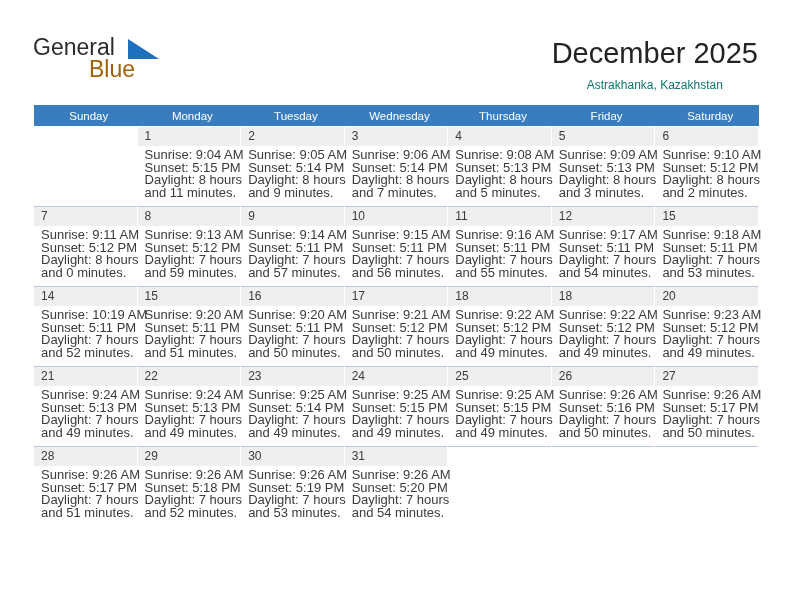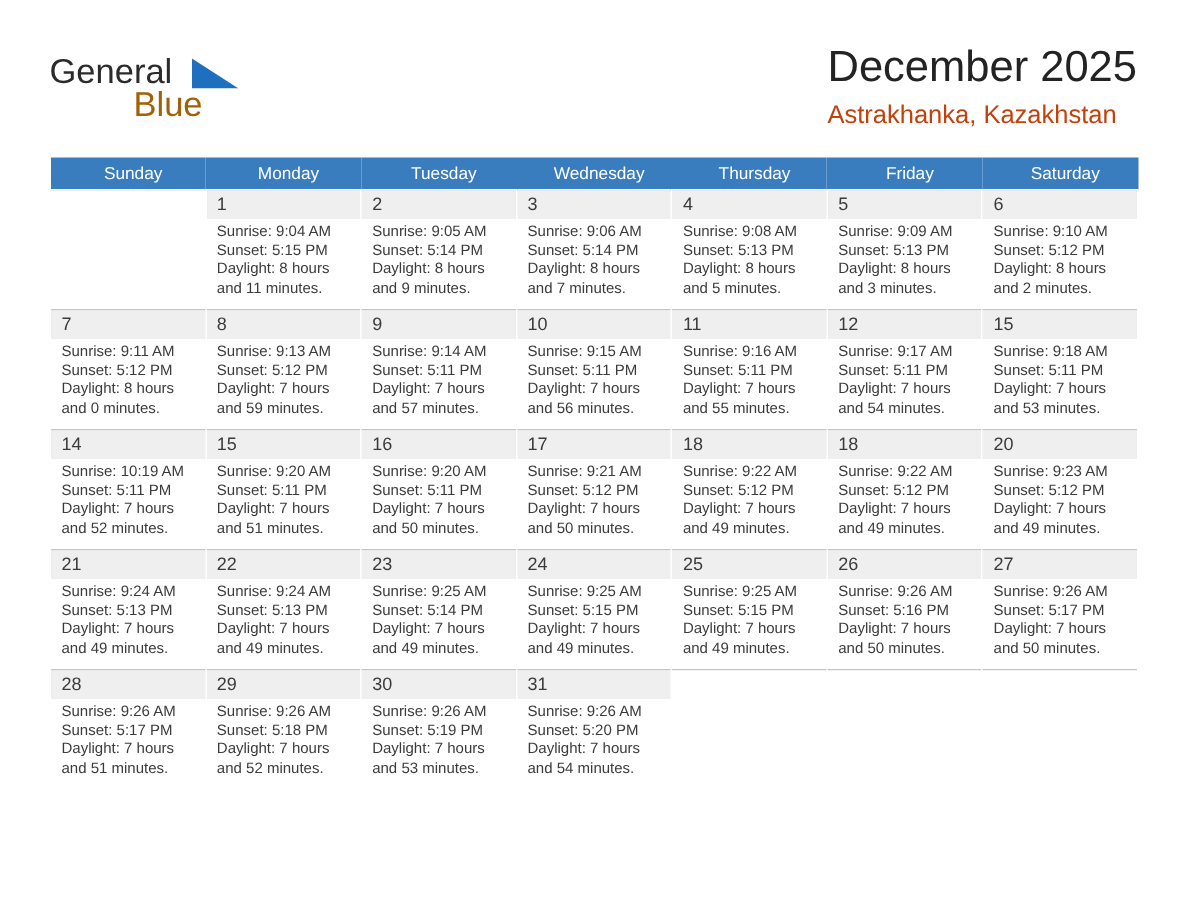--- a/index.html
+++ b/index.html
@@ -57,33 +57,33 @@
     position: absolute;
     left: 95px;
     top: 5px;
     width: 31px;
     height: 20px;
   }
 
   .title-block {
     position: absolute;
     right: 34px;
-    top: 28px;
-    text-align: left;
+    top: 36px;
+    text-align: center;
   }
   .cal-title {
     font-size: 29px;
     font-weight: normal;
     color: #232323;
     line-height: 34px;
     white-space: nowrap;
   }
   .cal-subtitle {
-    font-size: 17px;
-    color: #c2410c;
+    font-size: 12px;
+    color: #0f766e;
     line-height: 20px;
     margin-top: 5px;
     white-space: nowrap;
   }
 
   
   .calendar {
     position: absolute;
     left: 33px;
     top: 105px;
@@ -121,21 +121,21 @@
     display: block;
     background: #efefef;
     font-size: 12px;
     color: #3b3b3b;
     padding: 3px 0 3px 7px;
     line-height: 13px;
     height: 13px;
   }
   .info {
     padding: 3px 5px 0 7px;
-    font-size: 10px;
+    font-size: 13px;
     line-height: 12.6px;
     color: #3b3b3b;
   }
   .info div {
     white-space: nowrap;
   }
   .cell.blank .daynum,
   .cell.blank .info {
     background: transparent;
   }

